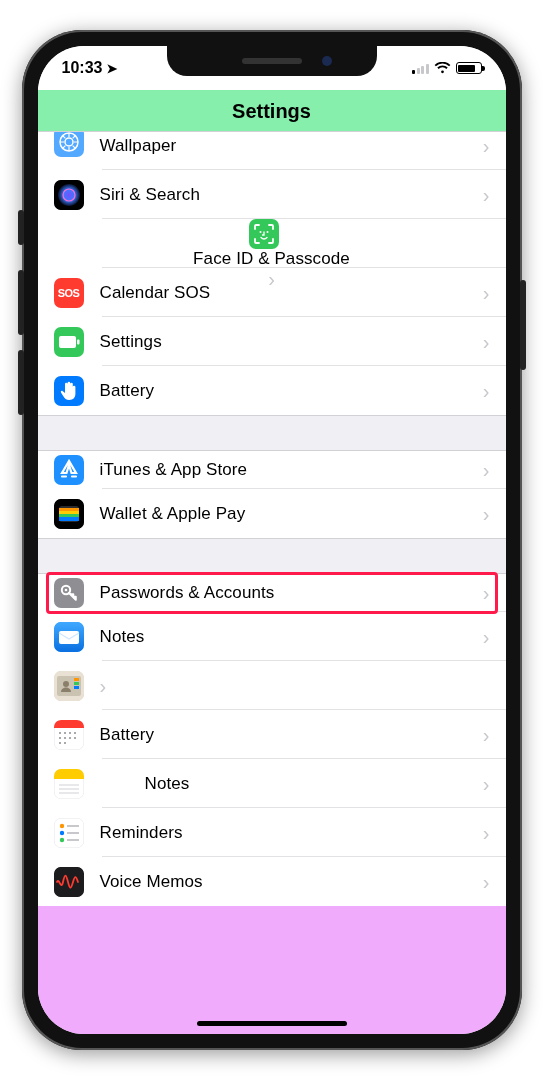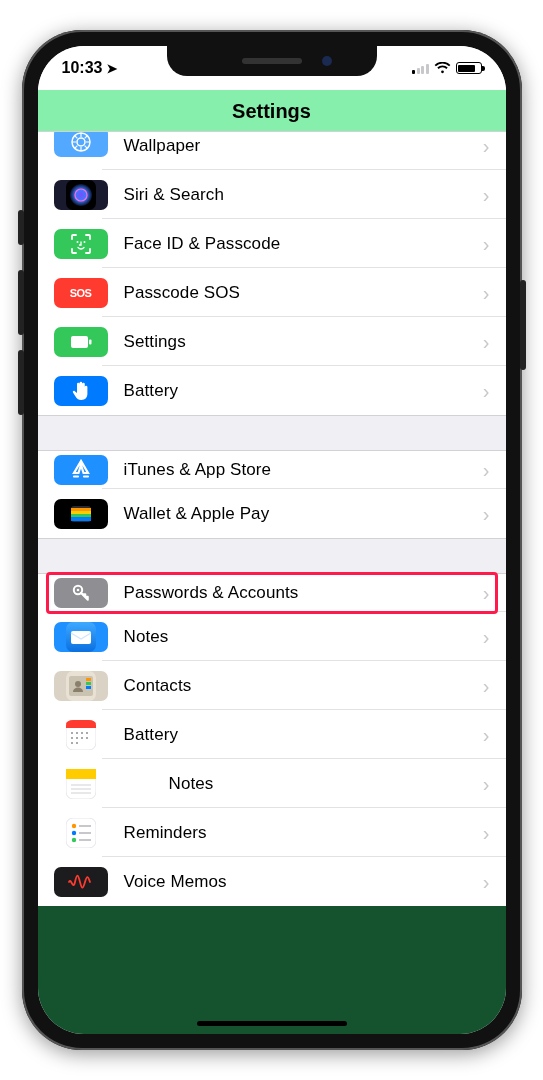--- a/index.html
+++ b/index.html
@@ -92,39 +92,39 @@
   .nav-header {
     background: #86efac;
     text-align: center;
     padding: 10px 0 8px;
     border-bottom: 1px solid #d1d1d6;
   }
   .nav-title { font-size: 20px; font-weight: 700; color:#000;}
   .content {
     flex: 1;
     overflow: hidden;
-    background: #14532d;
+    background: #f0abfc;
   }
   .section { background:#fff; }
   .gap { height: 36px; background:#efeff4; border-top:1px solid #d1d1d6; border-bottom:1px solid #d1d1d6;}
   .row {
     display:flex;
     align-items:center;
     height: 49px;
     padding: 0 16px;
     position:relative;
   }
   .row:first-child { height: 38px; }
   .row .sep{
     position:absolute;
     left:64px; right:0; bottom:0; height:1px; background:#e2e2e5;
   }
   .row:last-child .sep{ display:none; }
   .icon-box {
-    width: 54px;
+    width: 30px;
     height: 30px;
     border-radius: 7px;
     display:flex;
     align-items:center;
     justify-content:center;
     margin-right: 16px;
     flex-shrink:0;
     color:#fff;
     font-weight:700;
     font-size:13px;
@@ -215,38 +215,38 @@
                 </defs>
                 <rect width="30" height="30" rx="7" fill="#000"></rect>
                 <circle cx="15" cy="15" r="11" fill="url(#sg)"></circle>
                 <circle cx="15" cy="15" r="6" fill="none" stroke="#ff6bd5" stroke-width="1.2"></circle>
               </svg>
             </div>
             <div class="row-label">Siri &amp; Search</div>
             <div class="chevron">›</div>
             <div class="sep"></div>
           </div>
-          <div class="row" style="position: relative;">
+          <div class="row" style="position: relative; flex-direction: column;">
             <div class="icon-box" style="background: rgb(52, 199, 89);">
               <svg width="22" height="22" viewBox="0 0 22 22">
                 <path d="M2 6V3a1 1 0 011-1h3M16 2h3a1 1 0 011 1v3M20 16v3a1 1 0 01-1 1h-3M6 20H3a1 1 0 01-1-1v-3" stroke="#fff" stroke-width="1.8" fill="none" stroke-linecap="round"></path>
                 <circle cx="7.5" cy="9" r="1" fill="#fff"></circle>
                 <circle cx="14.5" cy="9" r="1" fill="#fff"></circle>
                 <path d="M11 9v3h-1.5M8 14.5c1 1 2 1.5 3 1.5s2-.5 3-1.5" stroke="#fff" stroke-width="1.3" fill="none" stroke-linecap="round"></path>
               </svg>
             </div>
             <div class="row-label">Face ID &amp; Passcode</div>
             <div class="chevron">›</div>
             <div class="sep"></div>
           </div>
           <div class="row" style="position: relative;">
             <div class="icon-box" style="background: rgb(255, 59, 48);">
               <span style="color:#fff;font-size:11px;font-weight:800;letter-spacing:-0.5px">SOS</span>
             </div>
-            <div class="row-label">Passcode SOS</div>
+            <div class="row-label">Calendar SOS</div>
             <div class="chevron">›</div>
             <div class="sep"></div>
           </div>
           <div class="row" style="position: relative;">
             <div class="icon-box" style="background: rgb(52, 199, 89);">
               <svg width="22" height="14" viewBox="0 0 22 14">
                 <rect x="1" y="1" width="17" height="12" rx="2" fill="#fff"></rect>
                 <rect x="19" y="4.5" width="2.5" height="5" rx="1" fill="#fff"></rect>
               </svg>
             </div>
@@ -329,21 +329,20 @@
               <svg width="30" height="30" viewBox="0 0 30 30">
                 <rect width="30" height="30" rx="7" fill="#e9e2d4"></rect>
                 <rect x="3" y="5" width="24" height="20" rx="2" fill="#cbc3b1"></rect>
                 <circle cx="12" cy="13" r="3" fill="#8a7f6a"></circle>
                 <path d="M7 21c0-3 2.5-4.5 5-4.5s5 1.5 5 4.5" fill="#8a7f6a"></path>
                 <rect x="20" y="7" width="5" height="3" fill="#ff9500"></rect>
                 <rect x="20" y="11" width="5" height="3" fill="#34c759"></rect>
                 <rect x="20" y="15" width="5" height="3" fill="#007aff"></rect>
               </svg>
             </div>
-            <div class="row-label">Contacts</div>
             <div class="chevron">›</div>
             <div class="sep"></div>
           </div>
           <div class="row" style="position: relative;">
             <div class="icon-box" style="background: rgb(255, 255, 255);">
               <svg width="30" height="30" viewBox="0 0 30 30">
                 <rect width="30" height="30" rx="7" fill="#fff" stroke="#e5e5ea"></rect>
                 <rect x="0" y="0" width="30" height="8" rx="7" fill="#ff3b30"></rect>
                 <rect x="0" y="5" width="30" height="3" fill="#ff3b30"></rect>
                 <g fill="#8e8e93">

